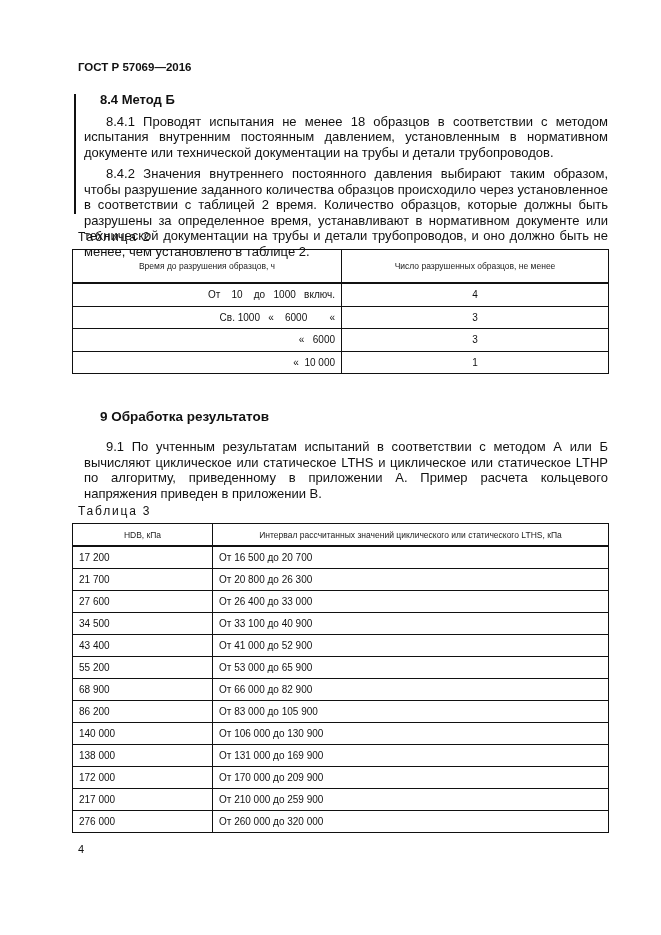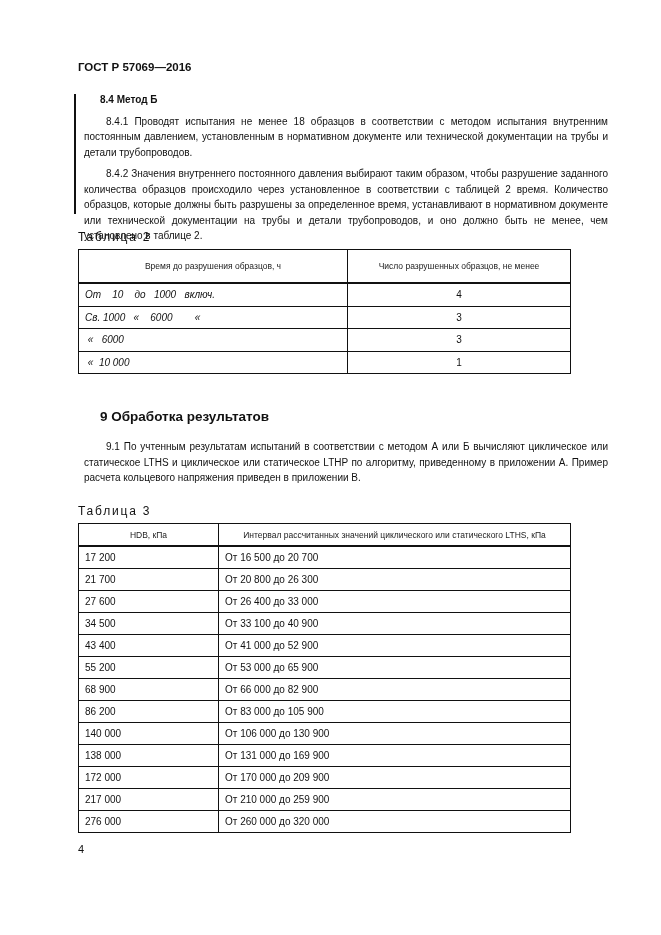--- a/index.html
+++ b/index.html
@@ -1,30 +1,30 @@
 <!DOCTYPE html>
 <html><head>
 <meta charset="utf-8">
 <style>
   html, body { margin: 0; padding: 0; background: #ffffff; }
   body { width: 661px; height: 935px; position: relative; overflow: hidden;
          font-family: "Liberation Sans", sans-serif; color: #111; }
   .header { position: absolute; left: 78px; top: 61px; font-size: 11.5px; font-weight: bold; }
-  .section { position: absolute; left: 78px; width: 536px; font-size: 10px; line-height: 15.5px; text-align: justify; }
+  .section { position: absolute; left: 78px; width: 536px; font-size: 13px; line-height: 15.5px; text-align: justify; }
   .bar { position: absolute; left: 74px; top: 94px; width: 2px; height: 120px; background: #111; }
   .indent { text-indent: 22px; margin: 6px; }
   .subhead { font-weight: bold; margin: 0; padding-left: 22px; }
   .h9 { position: absolute; left: 100px; top: 409px; font-size: 13.5px; font-weight: bold; }
   .caption { position: absolute; left: 78px; font-size: 12px; letter-spacing: 1.8px; }
-  table { position: absolute; left: 78px; border-collapse: collapse; width: 493px; font-size: 10px; }
+  table { position: absolute; left: 72px; border-collapse: collapse; width: 537px; font-size: 10px; }
   td, th { border: 1px solid #111; padding: 0 6px; font-weight: normal; }
   th { font-size: 8.5px; color: #222; height: 32px; border-bottom: 2px solid #111; text-align: center; }
   #t2 { top: 249px; }
   #t2 td { height: 21.6px; }
-  #t2 td.c1 { text-align: left; font-style: italic; }
+  #t2 td.c1 { text-align: right; }
   #t2 td.c2 { text-align: center; }
   #t2 col.a { width: 269px; }
   #t3 { top: 523px; }
   #t3 td { height: 21px; text-align: left; margin-left: 12px; }
   #t3 col.a { width: 140px; }
   .pagenum { position: absolute; left: 78px; top: 843px; font-size: 11px; }
 </style>
 </head>
 <body>
 

